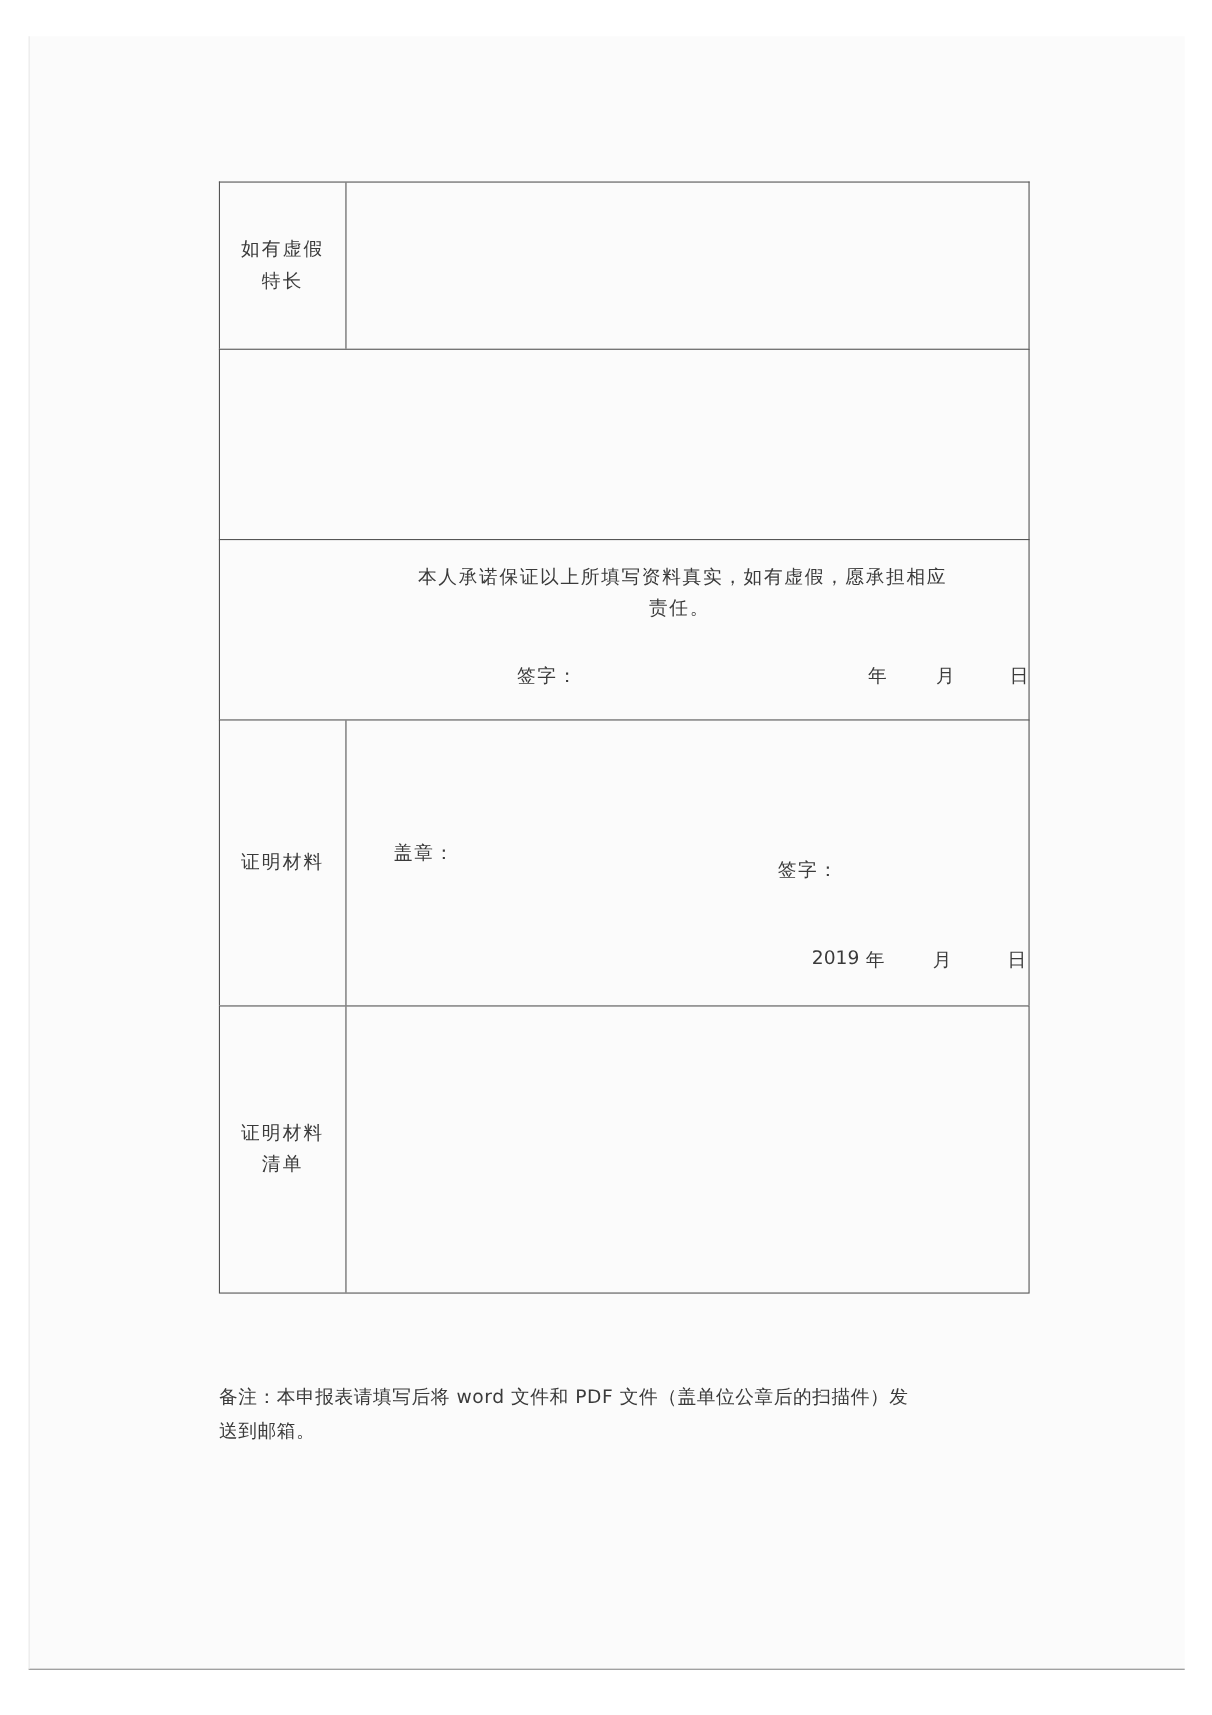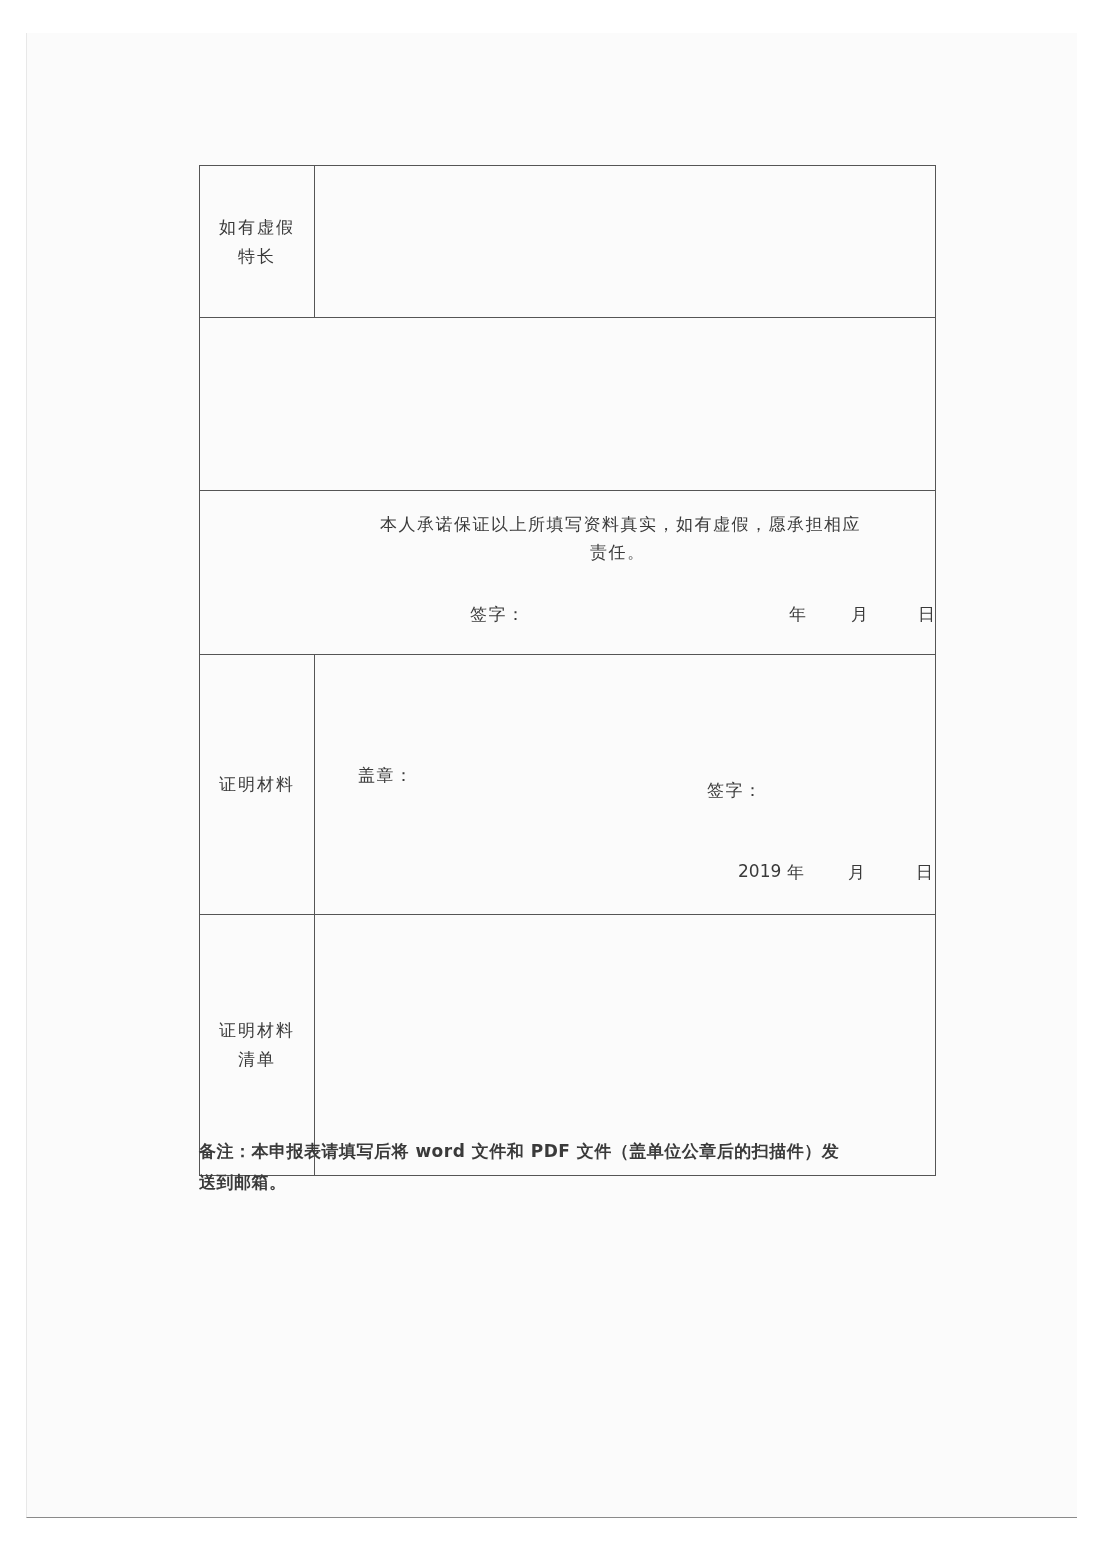--- a/index.html
+++ b/index.html
@@ -15,22 +15,22 @@
   .tbl { position:absolute; left:199px; top:165px; width:737px; height:1011px; }
   .row { position:absolute; left:0; width:737px; box-sizing:border-box;
          border-left:1.5px solid #555; border-right:1.5px solid #555; border-top:1.5px solid #555; }
   .row.last { border-bottom:1.5px solid #555; }
   .lab { position:absolute; left:0; top:0; bottom:0; width:114px; border-right:1.5px solid #555;
          display:flex; align-items:center; justify-content:center; text-align:center;
          font-size:17px; line-height:29px; letter-spacing:2px; color:#3a3a3a; }
   .lab span { display:block; white-space:pre; }
   .val { position:absolute; left:115px; right:0; top:0; bottom:0; }
   .txt { position:absolute; font-size:17px; color:#3a3a3a; letter-spacing:1.5px; white-space:nowrap; }
-  .note { position:absolute; left:199px; top:1136px; width:740px; font-size:17px; line-height:31px;
-          color:#3a3a3a; letter-spacing:0.5px;font-weight:bold; }
+  .note { position:absolute; left:199px; top:1255px; width:740px; font-size:17px; line-height:31px;
+          color:#3a3a3a; letter-spacing:0.5px; }
 </style>
 </head>
 <body>
 
 <div class="page"></div>
 
 <div class="tbl">
 
   <div class="row" style="top:0;height:152px;">
     <div class="lab">

